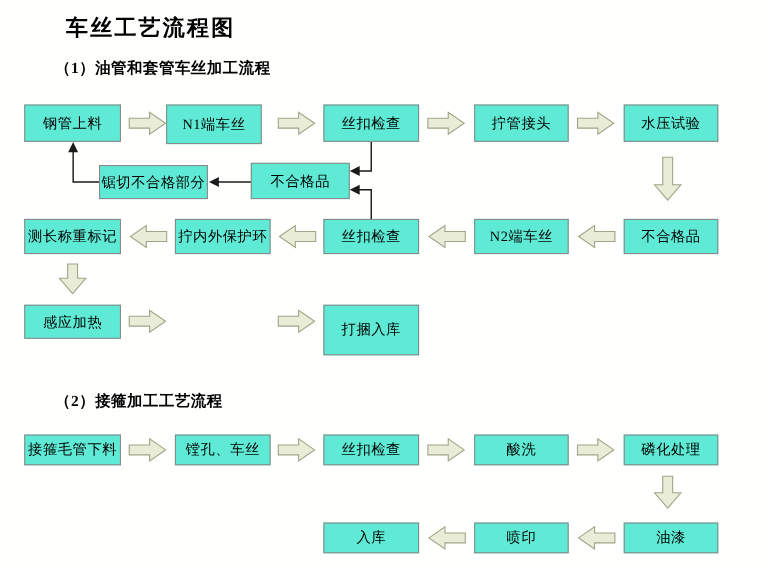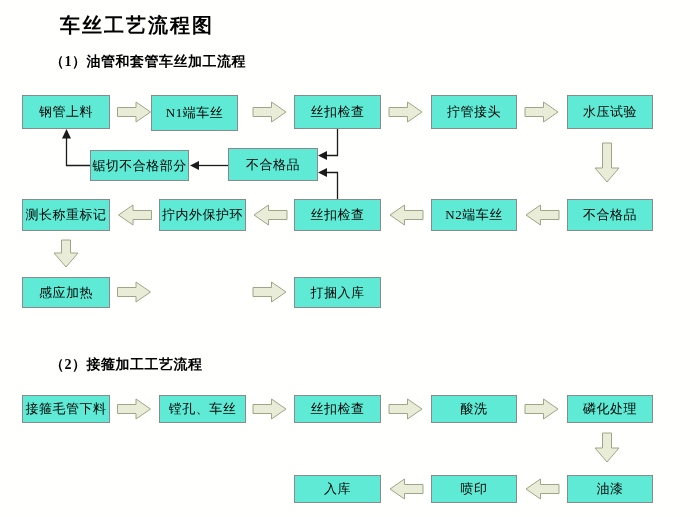--- a/index.html
+++ b/index.html
@@ -49,21 +49,21 @@
   <div class="node" style="left:228px;top:148px;width:90px;height:33px">不合格品</div>
   <div class="node" style="left:90px;top:150px;width:99px;height:31px">锯切不合格部分</div>
 
   <div class="node" style="left:22px;top:199px;width:88px;height:32px">测长称重标记</div>
   <div class="node" style="left:159px;top:199px;width:87px;height:32px">拧内外保护环</div>
   <div class="node" style="left:294px;top:199px;width:87px;height:32px">丝扣检查</div>
   <div class="node" style="left:431px;top:199px;width:86px;height:32px">N2端车丝</div>
   <div class="node" style="left:567px;top:199px;width:86px;height:32px">不合格品</div>
 
   <div class="node" style="left:22px;top:277px;width:88px;height:31px">感应加热</div>
-  <div class="node" style="left:294px;top:277px;width:87px;height:31px">打捆入库</div>
+  <div class="node" style="left:294px;top:277px;width:87px;height:46px">打捆入库</div>
 
   <div class="node" style="left:22px;top:395px;width:88px;height:28px">接箍毛管下料</div>
   <div class="node" style="left:159px;top:395px;width:87px;height:28px">镗孔、车丝</div>
   <div class="node" style="left:294px;top:395px;width:87px;height:28px">丝扣检查</div>
   <div class="node" style="left:431px;top:395px;width:86px;height:28px">酸洗</div>
   <div class="node" style="left:567px;top:395px;width:86px;height:28px">磷化处理</div>
 
   <div class="node" style="left:294px;top:475px;width:87px;height:28px">入库</div>
   <div class="node" style="left:431px;top:475px;width:86px;height:28px">喷印</div>
   <div class="node" style="left:567px;top:475px;width:86px;height:28px">油漆</div>

